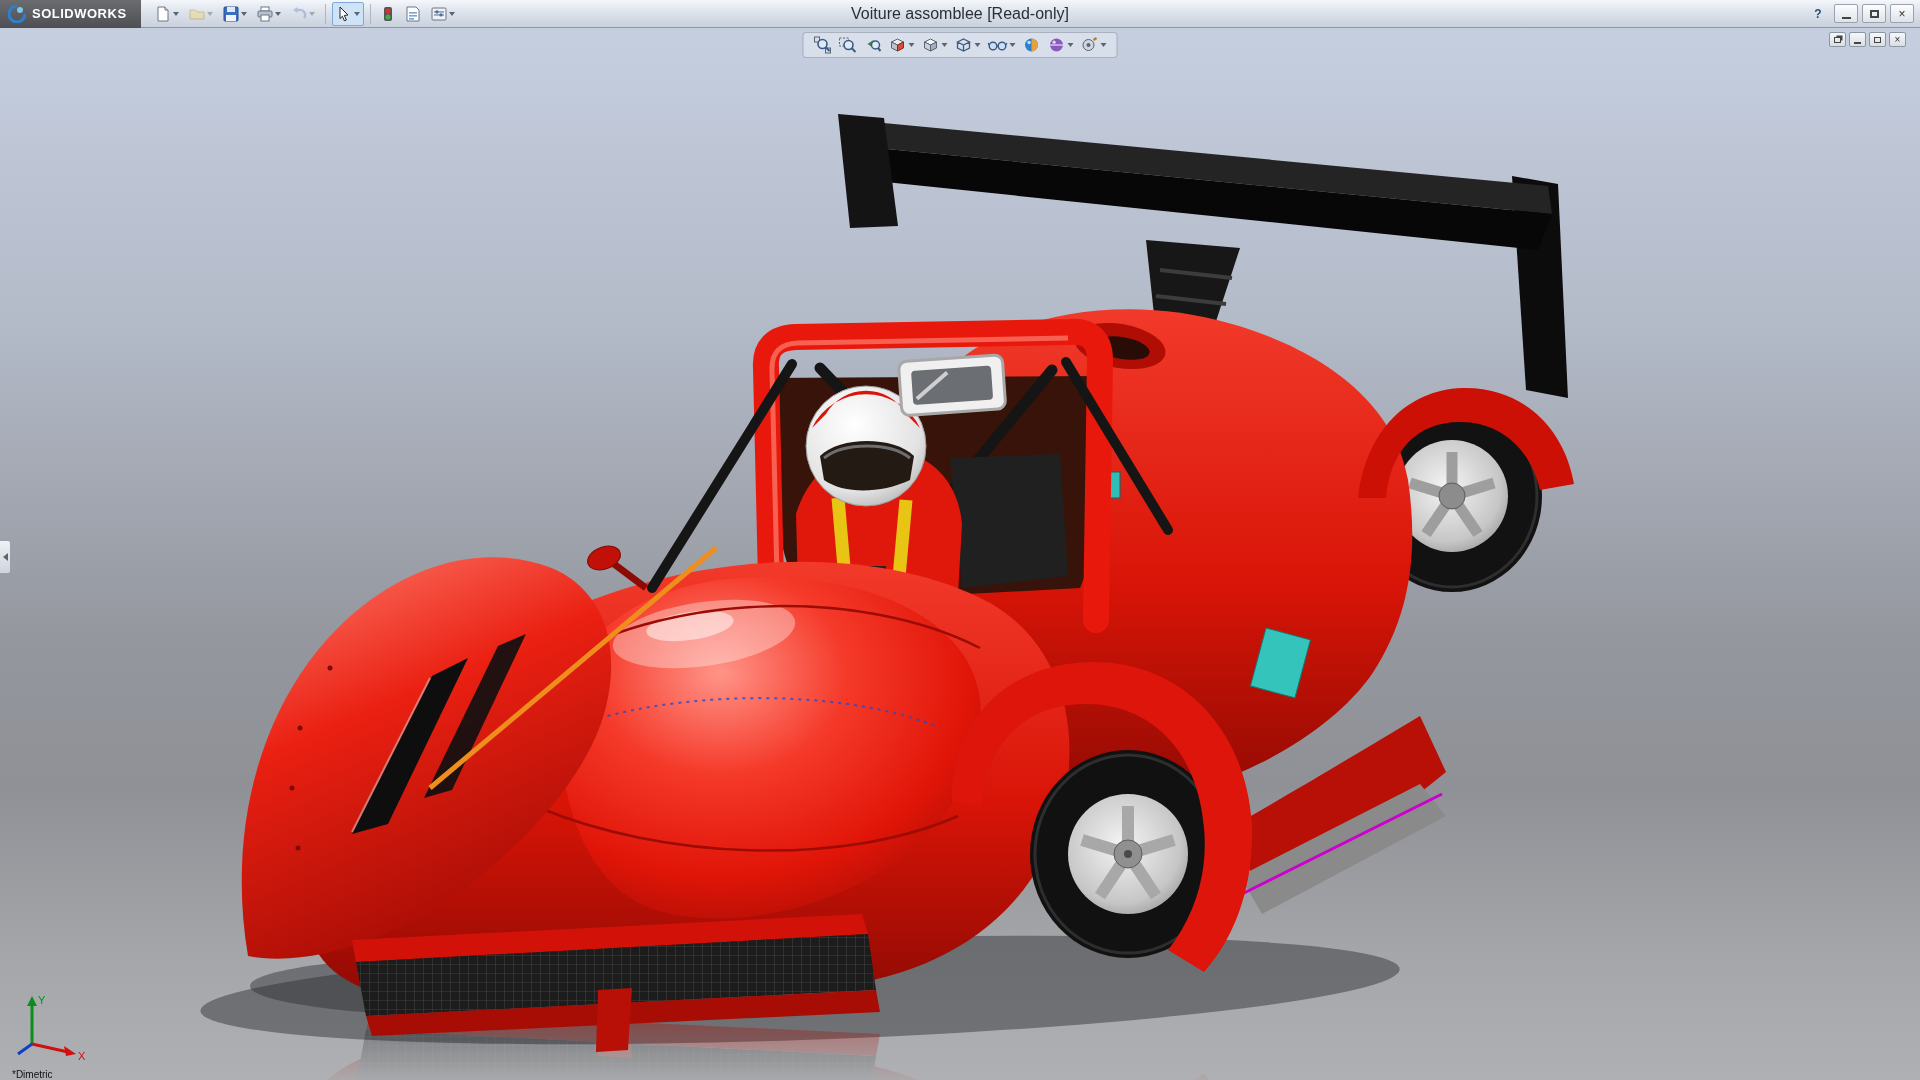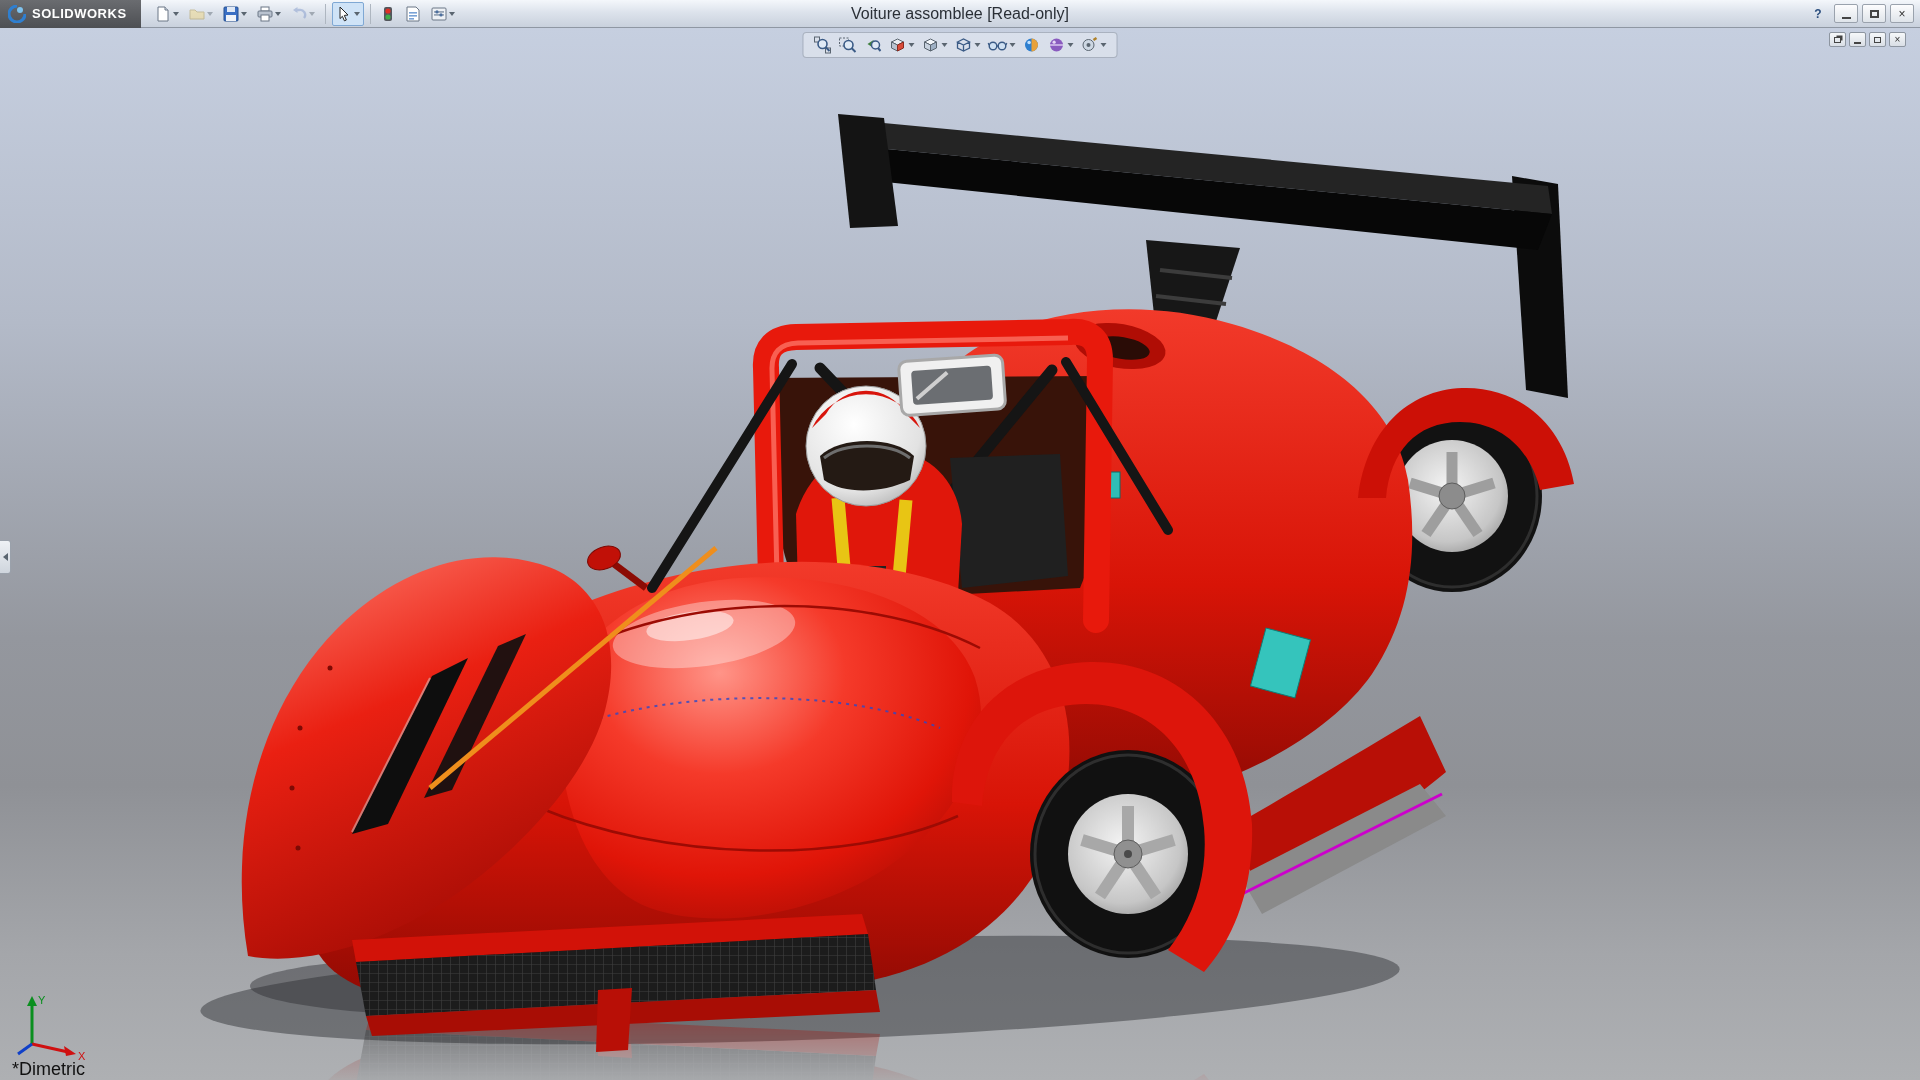--- a/index.html
+++ b/index.html
@@ -72,21 +72,21 @@
   .left-tab{
     position:absolute; left:0; top:512px; width:11px; height:34px;
     background:linear-gradient(#eef1f5,#cfd5dd); border:1px solid #9aa1ab; border-left:none;
     border-radius:0 3px 3px 0; display:flex; align-items:center; justify-content:center; z-index:20;
   }
   .left-tab .tri{ width:0; height:0; border-top:4px solid transparent;
     border-bottom:4px solid transparent; border-right:5px solid #5a6570; }
 
   
   .view-label{
-    position:absolute; left:12px; bottom:0px; font-size:18px; color:#111; z-index:20;
+    position:absolute; left:12px; bottom:0px; font-size:10px; color:#111; z-index:20;
   }
   .triad{ position:absolute; left:10px; bottom:18px; z-index:20; }
 </style>
 </head>
 <body>
 
 <div class="titlebar">
   <div class="logo">
     <svg width="18" height="18" viewBox="0 0 18 18">
       <path d="M9 1 A8 8 0 1 0 17 9" fill="none" stroke="#2f7fd0" stroke-width="3"></path>

